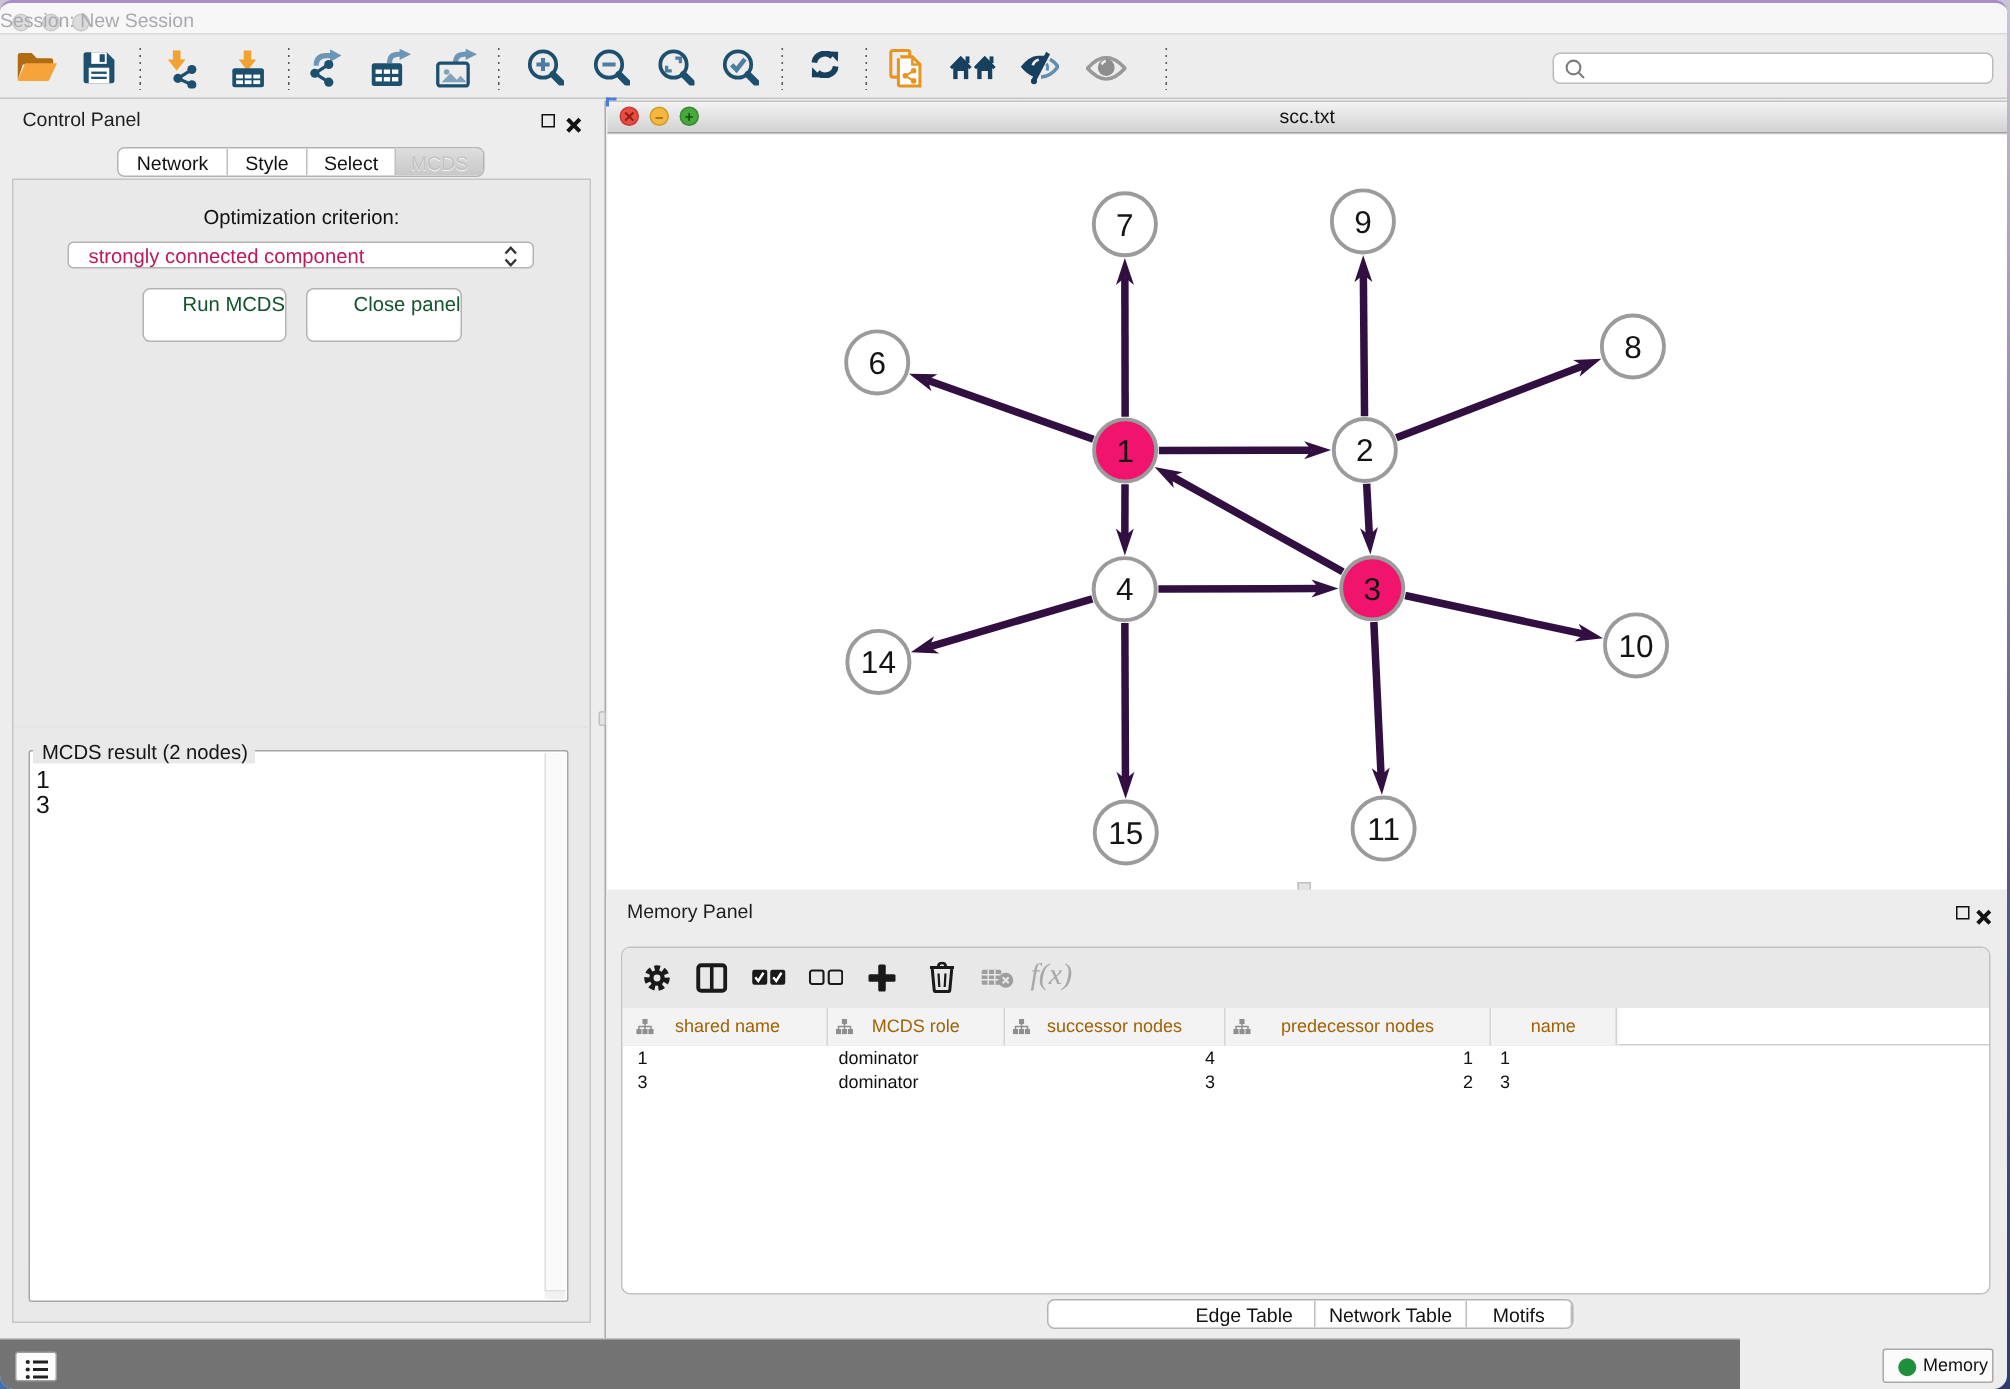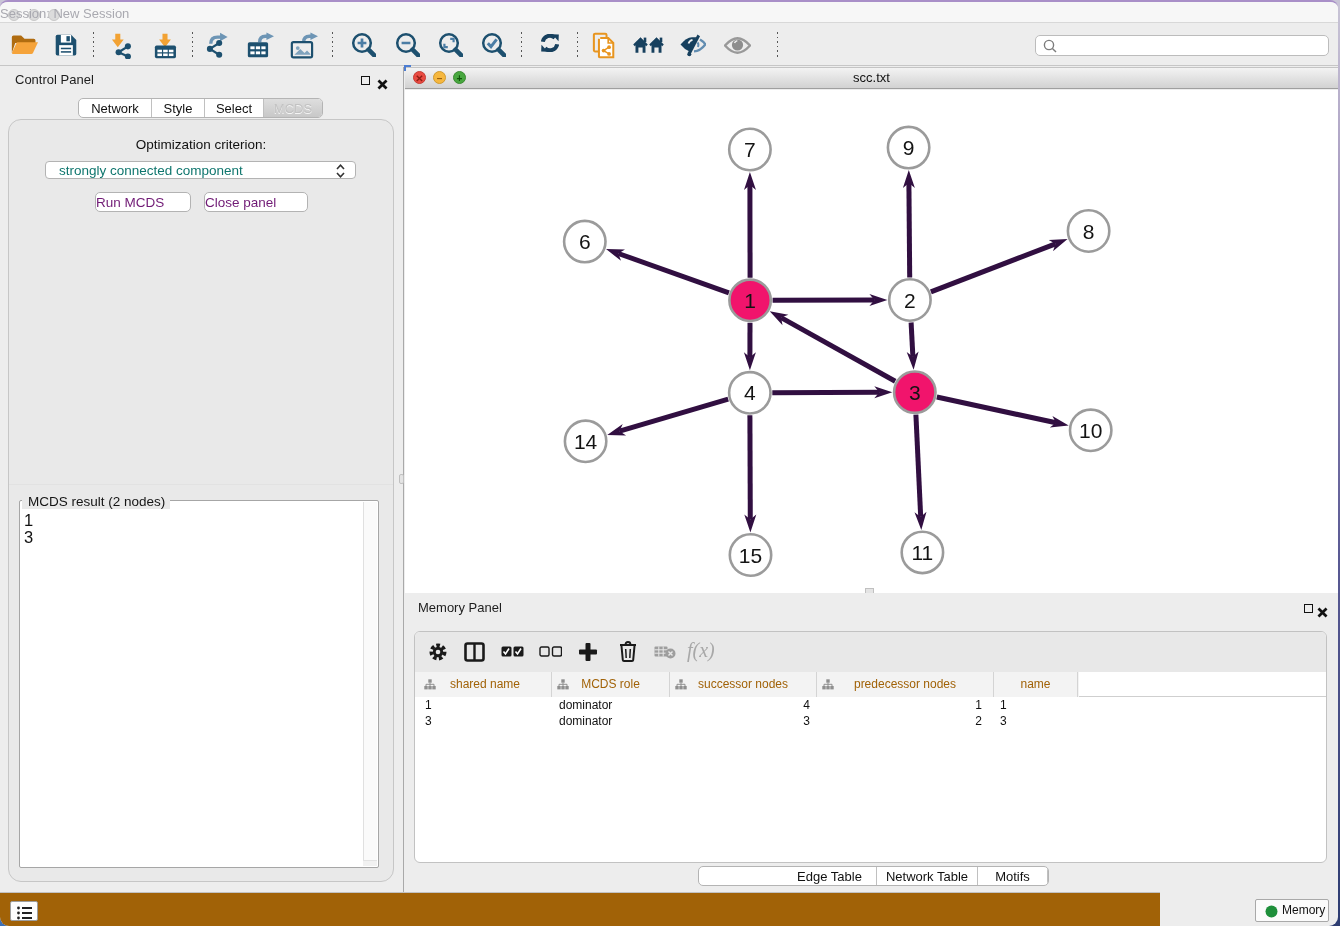--- a/index.html
+++ b/index.html
@@ -26,28 +26,28 @@
   background:#ededed; border-right:1px solid #a9a9a9; }
 #cpanel .ptitle { position:absolute; left:15px; top:5px; font-size:13px; color:#1e1e1e; }
 .float-ico { position:absolute; width:9px; height:9px; border:1.6px solid #111; }
 #tabs { position:absolute; left:78px; top:31px; height:20px; display:flex;
   border:1px solid #b4b4b4; border-radius:5px; overflow:hidden; background:#fff; }
 #tabs .tab { font-size:13px; color:#111; text-align:center; line-height:19px;
   border-right:1px solid #c0c0c0; }
 #tabs .tab.sel { background:linear-gradient(#dedede,#c8c8c8); color:#c2c2c2;
   border-right:none; text-shadow:0 1px 0 #f5f5f5; }
 #cbody { position:absolute; left:8px; top:52px; width:386px; height:763px;
-  background:#e9e9e9; border:1px solid #c6c6c6; border-radius:13px; }
+  background:#e9e9e9; border:1px solid #c6c6c6; border-radius:0; }
 #optlabel { position:absolute; left:0; top:17px; width:100%; text-align:center;
   font-size:13.5px; color:#111; }
 #combo { position:absolute; left:36px; top:41px; width:311px; height:18px;
   background:#fff; border:1px solid #b3b3b3; border-radius:4px;
-  font-size:13.5px; color:#0f766e; line-height:17px; padding-left:13px; }
-.btn { position:absolute; height:20px; background:#fff; border:1px solid #b3b3b3;
-  border-radius:5px; font-size:13.5px; color:#701a75; text-align:left; line-height:19px; }
+  font-size:13.5px; color:#be185d; line-height:17px; padding-left:13px; }
+.btn { position:absolute; height:36px; background:#fff; border:1px solid #b3b3b3;
+  border-radius:5px; font-size:13.5px; color:#14532d; text-align:right; line-height:19px; }
 #fieldset { position:absolute; left:10px; top:380px; width:360px; height:368px;
   border:1px solid #a6a6a6; border-radius:2px; background:#fff; }
 #legend { position:absolute; left:17px; top:374px; font-size:13.5px; color:#151515;
   background:transparent; padding:0 2px; }
 #legendbg { position:absolute; left:13px; top:377px; width:148px; height:12px; background:#e9e9e9; }
 #mcdsvals { position:absolute; left:15px; top:392px; font-size:16.5px; color:#111; line-height:17.2px; }
 #fscroll { position:absolute; right:1px; top:1px; width:14px; height:359px;
   background:#fafafa; border-left:1px solid #e0e0e0; }
 #fscroll2 { position:absolute; right:1px; bottom:1px; width:14px; height:6px;
   background:#f1f1f1; border-top:1px solid #e2e2e2;}
@@ -76,21 +76,21 @@
   text-align:center; line-height:25px; }
 .trow { position:absolute; font-size:12px; color:#111; height:16px; line-height:16px; }
 #btabs { position:absolute; left:293px; top:273px; height:20px; display:flex;
   border:1px solid #b4b4b4; border-radius:5px; overflow:hidden; background:#fff; }
 #btabs .tab { font-size:13px; color:#111; text-align:center; line-height:19px;
   border-right:1px solid #c0c0c0; }
 #btabs .tab.sel { background:linear-gradient(#dcdcdc,#c9c9c9); color:#c3c3c3;
   border-right:none; text-shadow:0 1px 0 #f2f2f2;margin-top:36px;}
 
 #statusbar { position:absolute; left:0; top:890px; width:1160px; height:35px;
-  background:#a16207; border-top:1px solid #c2c2c2; }
+  background:#737373; border-top:1px solid #c2c2c2; }
 #listbtn { position:absolute; left:10px; top:8px; width:28px; height:20px;
   background:#fdfdfd; border:1px solid #9e9e9e; border-radius:2px; }
 #membtn { position:absolute; left:1255px; top:6px; width:74px; height:23px;
   background:#fbfbfb; border:1px solid #a9a9a9; border-radius:2px; font-size:12px; color:#111; }
 .handle { position:absolute; background:#e4e4e4; border:1px solid #c0c0c0; }
 </style></head><body>
 <div id="bluearc" style="position:absolute; left:-9px; top:911px; width:38px; height:38px; border-radius:50%; background:#3f70b5;"></div>
 <div id="win">
 
 <div id="titlebar">

